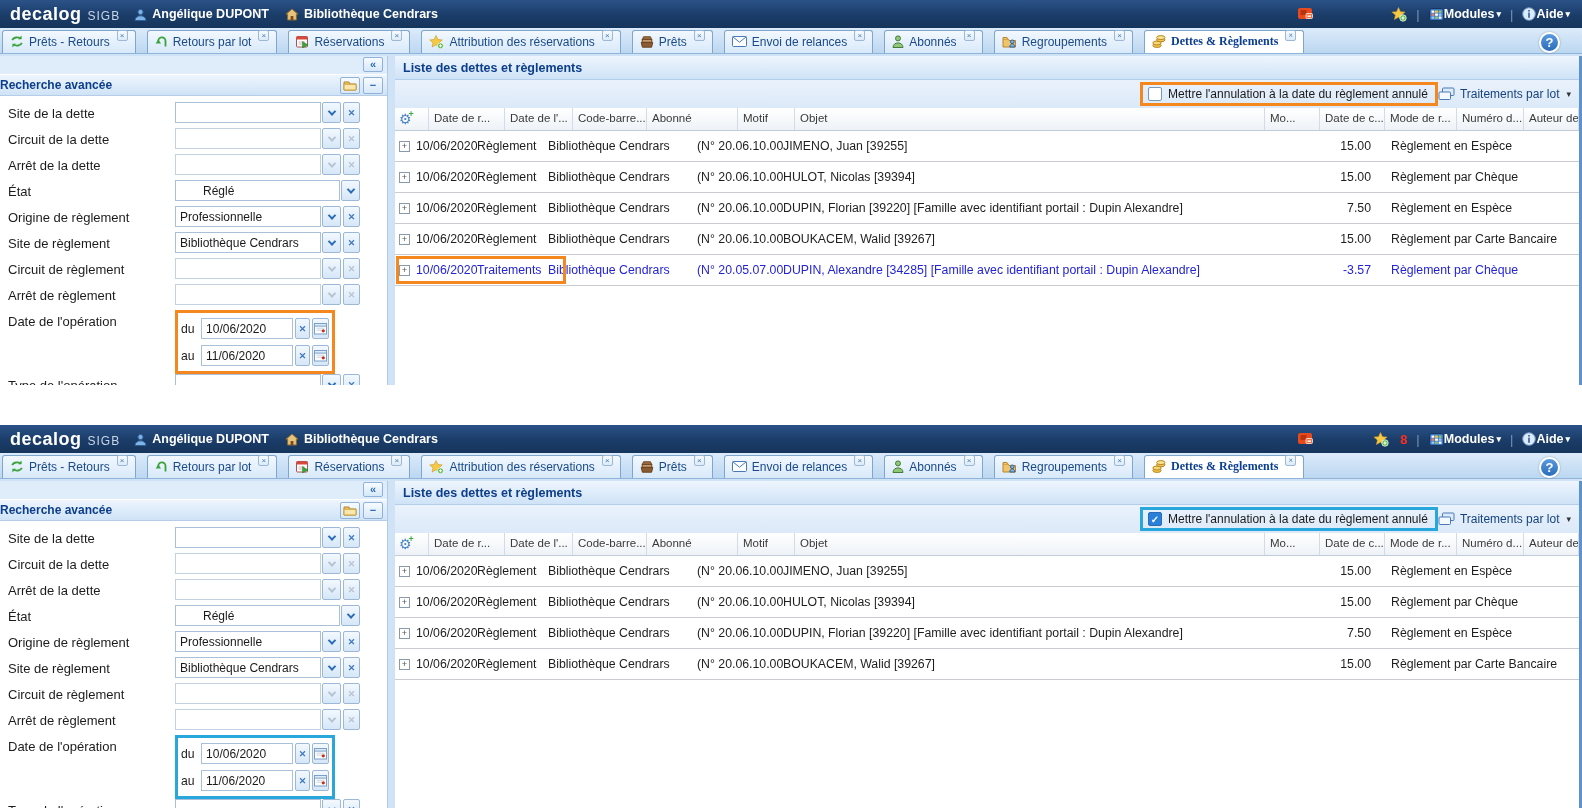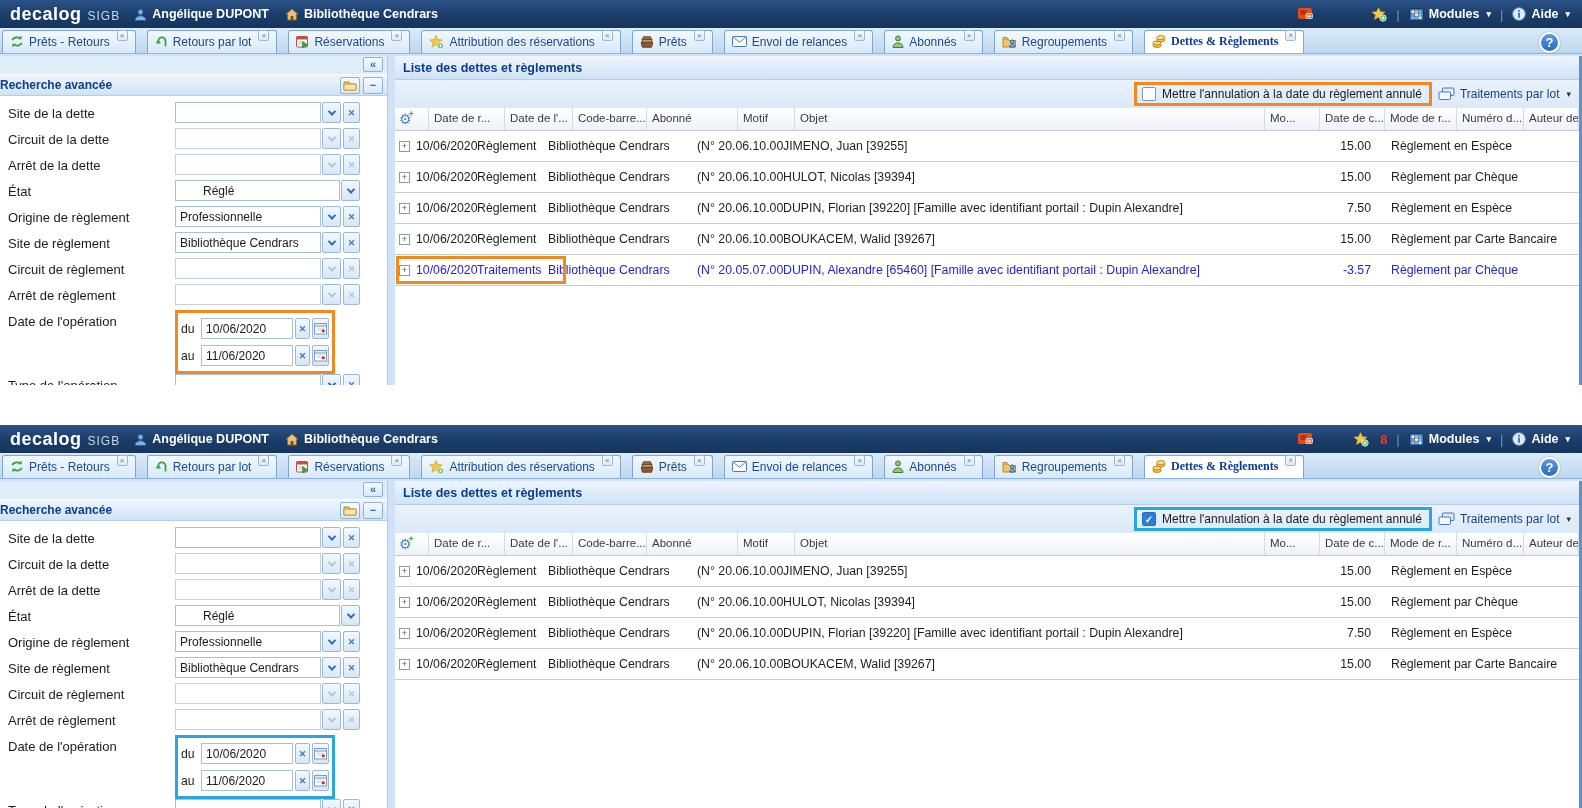--- a/index.html
+++ b/index.html
@@ -14,21 +14,21 @@
   .logo-wrap { display: flex; align-items: baseline; padding: 0 14px 0 10px; }
   .logo { font-size: 18px; font-weight: bold; letter-spacing: .5px; color: #fff; }
   .logo-suffix { font-size: 12px; color: #c9d6e6; margin-left: 6px; letter-spacing: 1px; }
   .tb-item { display: flex; align-items: center; gap: 5px; font-size: 12.5px; font-weight: bold; margin-right: 16px; white-space: nowrap; }
   .alert-abs { position: absolute; left: 1297px; top: 6px; }
   .tb-right { position: absolute; right: 12px; top: 0; height: 28px; display: flex; align-items: center; gap: 9px; }
   .tb-sep { color: #7a94b5; font-weight: normal; font-size: 13px; }
   .badge { color: #ff2e1f; font-weight: bold; font-size: 13px; margin-left: 2px; }
   .badge:empty { display: none; }
   .caret { font-size: 9px; margin-left: 2px; }
-  .tb-menu { display: flex; align-items: center; gap: 5px; font-size: 12.5px; font-weight: bold; cursor: default; }
+  .tb-menu { display: flex; align-items: center; font-size: 12.5px; font-weight: bold; cursor: default; }
 
   
   .tabbar { height: 26px; background: linear-gradient(#dcebfa,#bcd7f1); border-bottom: 1px solid #8fb4da; position: relative; display: flex; align-items: flex-end; padding-left: 2px; }
   .tabs { display: flex; align-items: flex-end; gap: 11px; }
   .tab { display: flex; align-items: center; gap: 5px; padding: 3px 7px 4px 7px; background: linear-gradient(#f2f8fe,#d8e9fa); border: 1px solid #7fa7cd; border-bottom: none; border-radius: 3px 3px 0 0; font-size: 12px; color: #1a4a8a; white-space: nowrap; cursor: default; height: 23px; }
   .tab.active { background: #fff; font-weight: bold; color: #0b3d91; font-family: Liberation Serif, serif; }
   .tclose { width: 11px; height: 11px; border: 1px solid #9db8d4; border-radius: 2px; background: linear-gradient(#f7fbff,#dcebf8); color: #4a7ab5; font-size: 8px; line-height: 9px; text-align: center; transform: translateY(-6px); margin-left: 2px; }
   .help-btn { position: absolute; right: 22px; top: 4px; width: 21px; height: 21px; border-radius: 50%; background: linear-gradient(#5a9ae0,#2a6cb8); border: 2px solid #fff; box-shadow: 0 0 2px rgba(0,0,0,.35); color: #fff; font-weight: bold; font-size: 13px; text-align: center; line-height: 17px; }
 
   
@@ -61,21 +61,21 @@
 
   .frow.daterow { align-items: flex-start; }
   .date-group { border: 3px solid var(--hl); padding: 2px 3px; width: 160px; }
   .drow { display: flex; align-items: center; height: 27px; }
   .dlabel { width: 23px; font-size: 12.2px; color: #1c1c1c; }
   .dinput { width: 92px; }
 
   
   .rp-titlebar { height: 24px; background: linear-gradient(#eef5fd,#cfe3f7); border-bottom: 1px solid #b5cde8; display: flex; align-items: center; flex: none; }
   .rp-title { font-size: 12.5px; font-weight: bold; color: #0c3e8c; padding-left: 8px; }
-  .toolbar { height: 28px; background: linear-gradient(#eaf2fc,#dbe9f8); display: flex; align-items: center; justify-content: flex-end; gap: 6px; padding-right: 8px; flex: none; }
+  .toolbar { height: 28px; background: linear-gradient(#eaf2fc,#dbe9f8); display: flex; align-items: center; justify-content: flex-end; padding-right: 8px; flex: none; }
   .chk-wrap { border: 3px solid var(--hl); display: flex; align-items: center; gap: 6px; padding: 2px 7px 2px 5px; }
   .checkbox { width: 14px; height: 14px; background: #fff; border: 1px solid #7a98b6; border-radius: 2px; display: flex; align-items: center; justify-content: center; font-size: 10px; color: #fff; }
   .checkbox .tick { display: none; }
   .checkbox.checked { background: #2a7fd8; border-color: #2a6cb5; }
   .checkbox.checked .tick { display: block; font-weight: bold; }
   .chk-label { font-size: 12px; color: #1a1a1a; white-space: nowrap; }
   .batch-btn { display: flex; align-items: center; gap: 5px; font-size: 12px; color: #16437e; white-space: nowrap; }
   .batch-btn .caret { color: #333; }
 
   .grid-head { display: grid; grid-template-columns: 34px 76px 68px 74px 91px 57px 1fr 55px 65px 72px 67px 55px; height: 23px; background: linear-gradient(#ffffff,#eef2f7); border-bottom: 1px solid #c0ccd8; flex: none; }
@@ -517,21 +517,21 @@
           </div>
           <div class="row cancelled">
             <span class="rowbox"></span>
             <span class="cell c-date">
               <span class="expand">+</span>
               <span>10/06/2020</span>
             </span>
             <span class="cell">Traitements</span>
             <span class="cell">Bibliothèque Cendrars</span>
             <span class="cell">(N° 20.05.07.00002)</span>
-            <span class="cell">DUPIN, Alexandre [65460] [Famille avec identifiant portail : Dupin Alexandre]</span>
+            <span class="cell">DUPIN, Alexandre [34285] [Famille avec identifiant portail : Dupin Alexandre]</span>
             <span class="cell amt">-3.57</span>
             <span class="cell"></span>
             <span class="cell">Règlement par Chèque</span>
           </div>
         </div>
       </div>
 
     </div>
   </section>
 <div class="screen-gap"></div>

